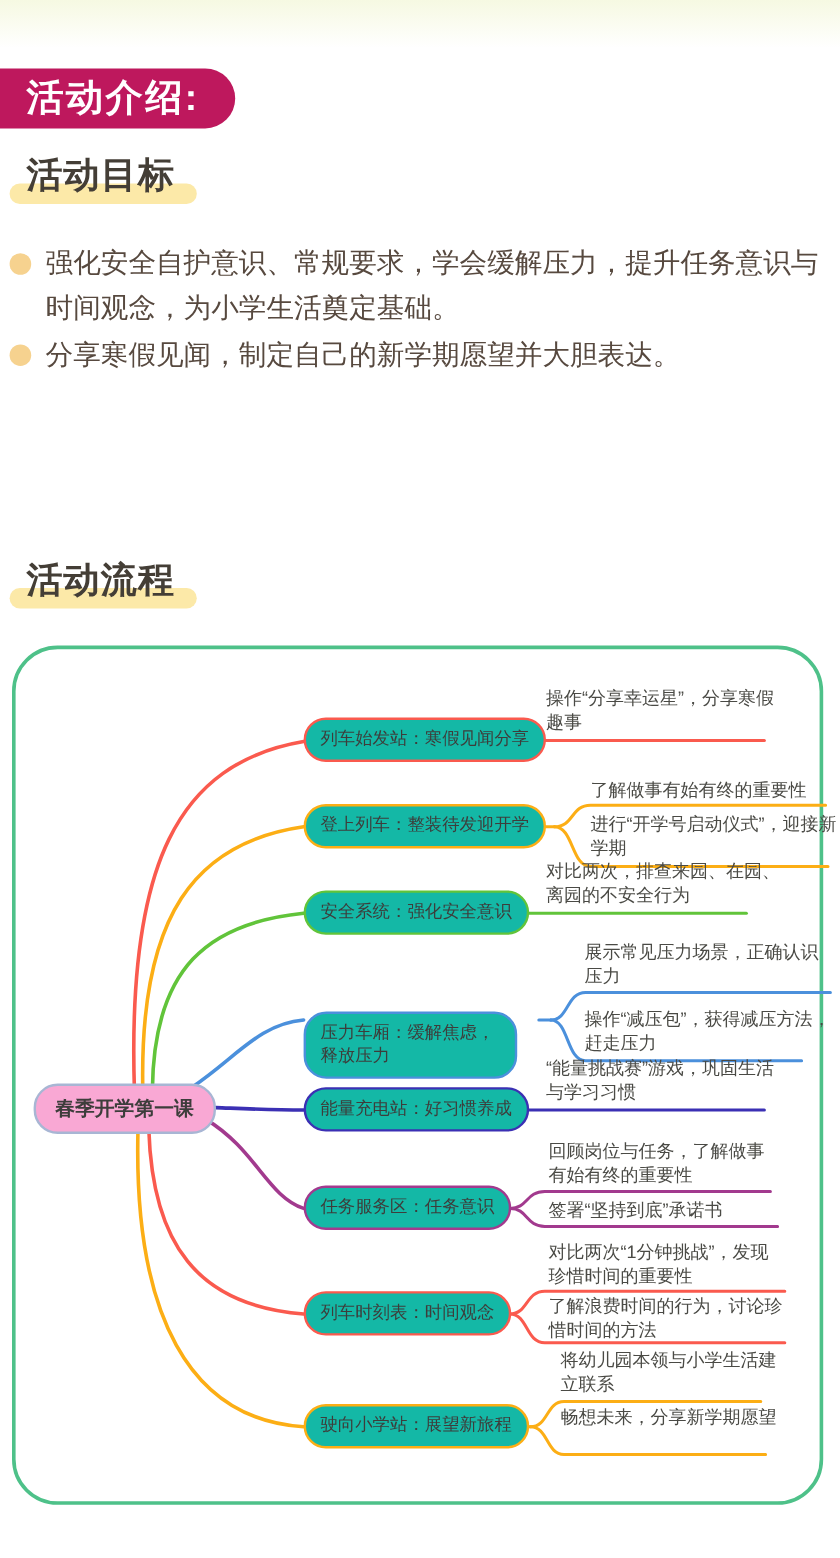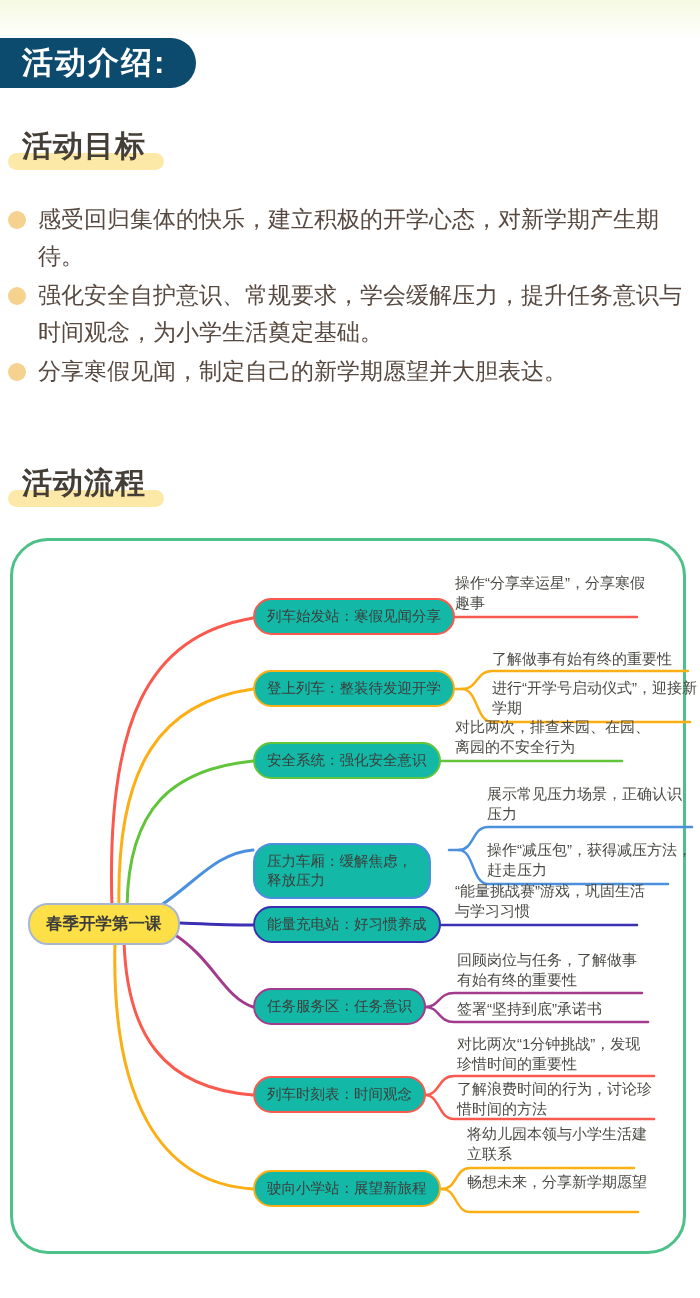--- a/index.html
+++ b/index.html
@@ -6,22 +6,22 @@
   body{
     width:700px;height:1298px;position:relative;overflow:hidden;
     background:#ffffff;
     font-family:"Liberation Sans","DejaVu Sans",sans-serif;
     color:#55483e;
   }
   .top-fade{position:absolute;left:0;top:0;width:700px;height:40px;
     background:linear-gradient(#f6f9e2,#ffffff);}
   
   .header-pill{
-    position:absolute;left:0;top:38px;height:50px;min-width:196px;
-    background:#0c4a6e;border-radius:0 26px 26px 0;
+    position:absolute;left:0;top:57px;height:50px;min-width:196px;
+    background:#be185d;border-radius:0 26px 26px 0;
     display:flex;align-items:center;box-sizing:border-box;padding:0 26px 0 22px;
   }
   .header-pill span{font-size:31px;font-weight:bold;color:#ffffff;letter-spacing:2px;}
   
   .section-heading{position:absolute;left:22px;font-size:30px;font-weight:bold;color:#443e36;letter-spacing:1px;}
   .section-heading .hl{
     position:absolute;left:-14px;right:-18px;bottom:-3px;height:17px;
     background:#fce9a8;border-radius:9px;z-index:-1;
   }
   .sh-goals{top:126px;}
@@ -34,21 +34,21 @@
   .goal .txt{font-size:23px;line-height:37px;color:#57493f;font-weight:500;}
   
   .map-box{position:absolute;left:10px;top:538px;width:676px;height:716px;
     box-sizing:border-box;border:3.5px solid #4ec189;border-radius:38px;background:#ffffff;}
   svg.wires{position:absolute;left:0;top:0;width:700px;height:1298px;pointer-events:none;z-index:1;}
   svg.wires path{fill:none;stroke-linecap:round;}
   
   .node{position:absolute;z-index:2;background:#14b8a6;border:2.5px solid #999;
     border-radius:19px;padding:7px 12px;font-size:14.5px;line-height:19px;
     color:#3d3d3b;white-space:nowrap;box-sizing:border-box;}
-  .root{position:absolute;z-index:2;left:28px;top:903px;background:#fde047;
+  .root{position:absolute;z-index:2;left:28px;top:903px;background:#f9a8d4;
     border:2px solid #a8b6d4;border-radius:20px;padding:8px 16px;
     font-size:16.5px;font-weight:bold;color:#3d3d3b;white-space:nowrap;}
   .c-red{border-color:#fa5a4e;}
   .c-amber{border-color:#fcae15;}
   .c-green{border-color:#61c43a;}
   .c-blue{border-color:#4b90dc;margin-top:21px;}
   .c-navy{border-color:#3b30b4;}
   .c-purple{border-color:#a23a8e;}
   .n1{left:253px;top:598px;}
   .n2{left:253px;top:670px;}
@@ -82,24 +82,20 @@
 
 <div class="header-pill">
   <span>活动介绍:</span>
 </div>
 
 <div class="section-heading sh-goals">
   <span class="hl"></span><span>活动目标</span>
 </div>
 
 <div class="goals">
-  <div class="goal">
-    <span class="dot"></span>
-    <span class="txt">感受回归集体的快乐，建立积极的开学心态，对新学期产生期待。</span>
-  </div>
   <div class="goal">
     <span class="dot"></span>
     <span class="txt">强化安全自护意识、常规要求，学会缓解压力，提升任务意识与时间观念，为小学生活奠定基础。</span>
   </div>
   <div class="goal">
     <span class="dot"></span>
     <span class="txt">分享寒假见闻，制定自己的新学期愿望并大胆表达。</span>
   </div>
 </div>
 

